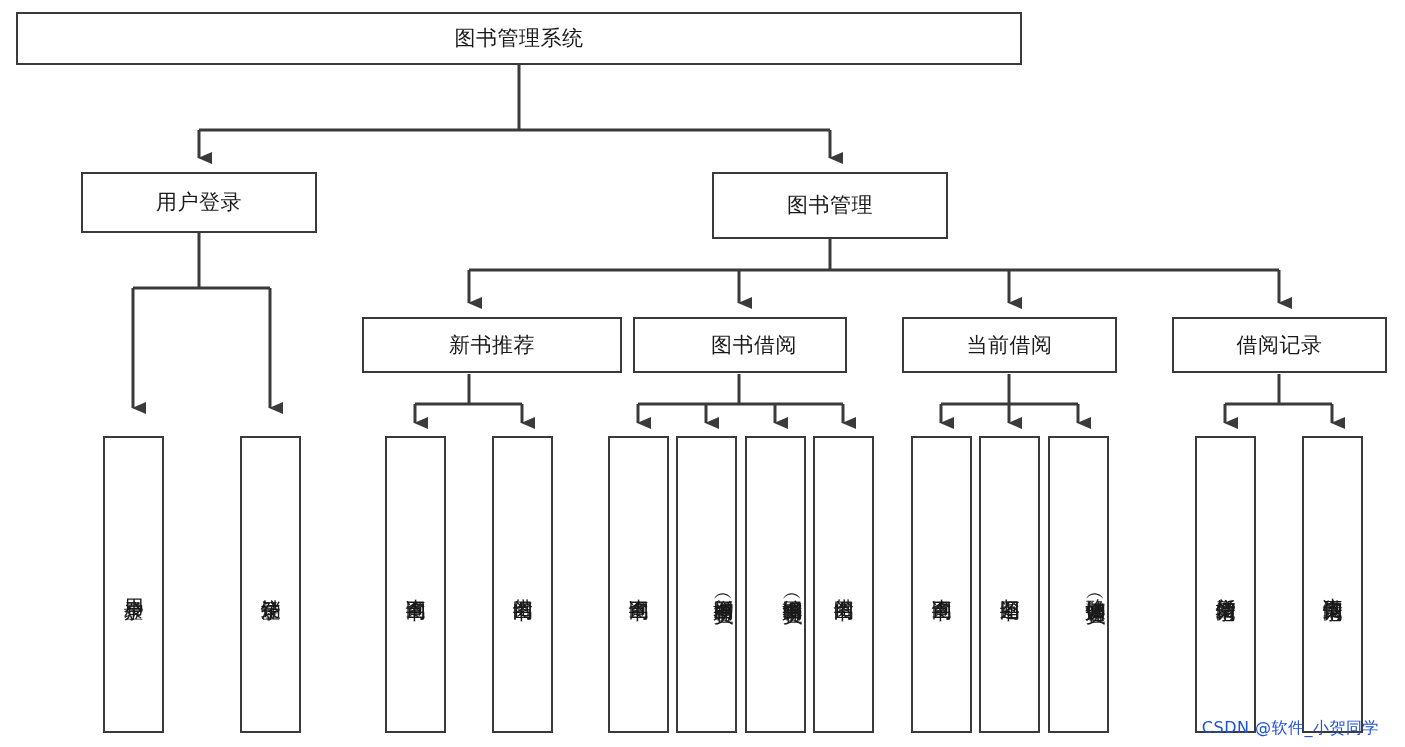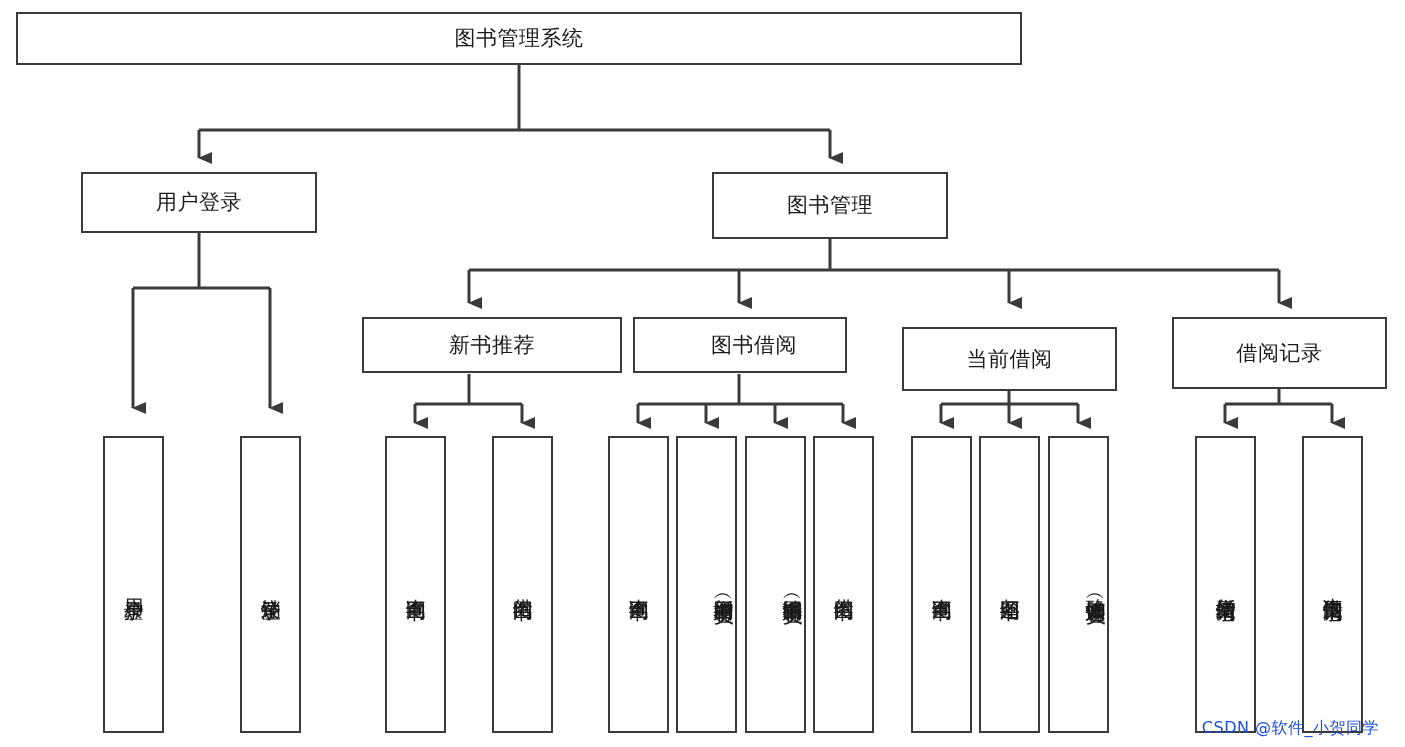--- a/index.html
+++ b/index.html
@@ -135,24 +135,24 @@
   <div class="node horiz" style="left:712px; top:172px; width:236px; height:67px;">
     <span class="node-label">图书管理</span>
   </div>
 
   <div class="node horiz" style="left:362px; top:317px; width:260px; height:56px;">
     <span class="node-label">新书推荐</span>
   </div>
   <div class="node horiz" style="left:633px; top:317px; width:214px; height:56px;padding-left:28px;">
     <span class="node-label">图书借阅</span>
   </div>
-  <div class="node horiz" style="left:902px; top:327px; width:215px; height:64px;">
+  <div class="node horiz" style="left:902px; top:317px; width:215px; height:56px;">
     <span class="node-label">当前借阅</span>
   </div>
-  <div class="node horiz" style="left:1172px; top:317px; width:215px; height:72px;">
+  <div class="node horiz" style="left:1172px; top:317px; width:215px; height:56px;">
     <span class="node-label">借阅记录</span>
   </div>
 
   <div class="node vert centered" style="left:103px; top:436px; width:61px; height:297px;">
     <span class="node-label">用户登录</span>
   </div>
   <div class="node vert centered" style="left:240px; top:436px; width:61px; height:297px;">
     <span class="node-label">注销登录</span>
   </div>
 

